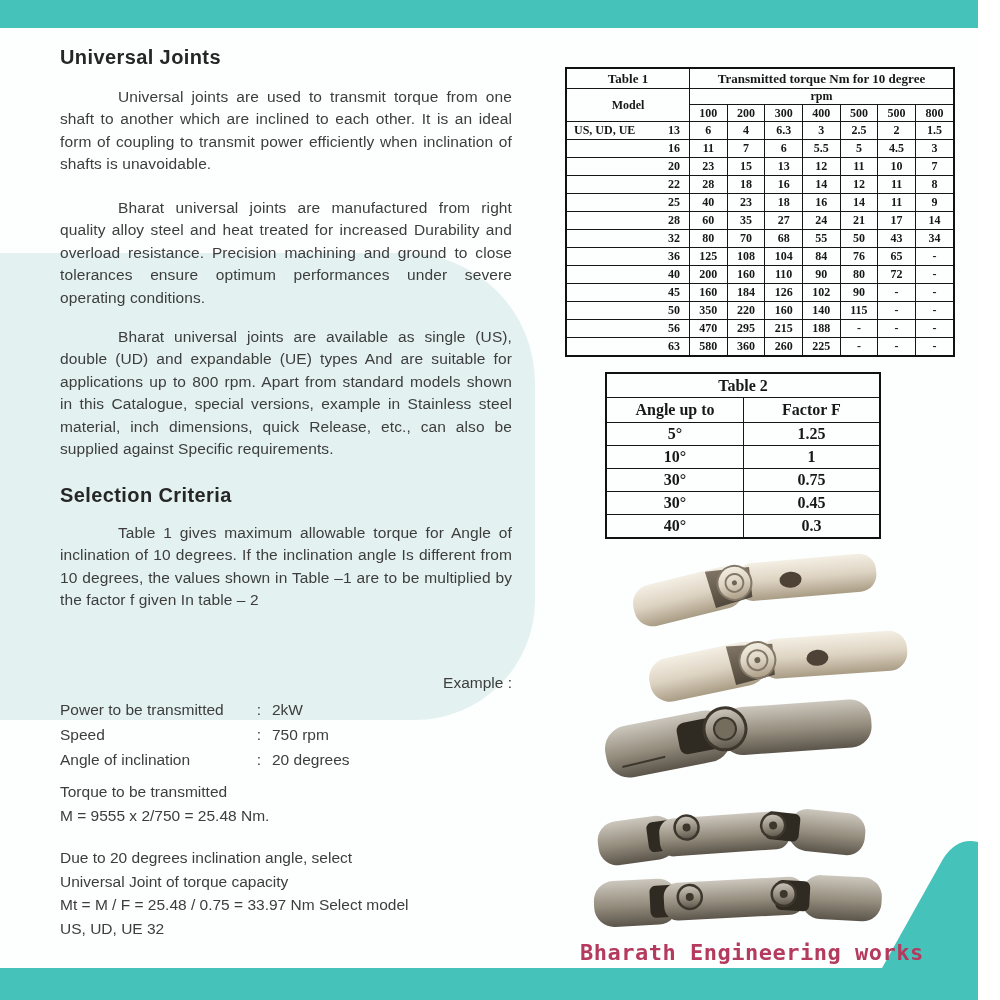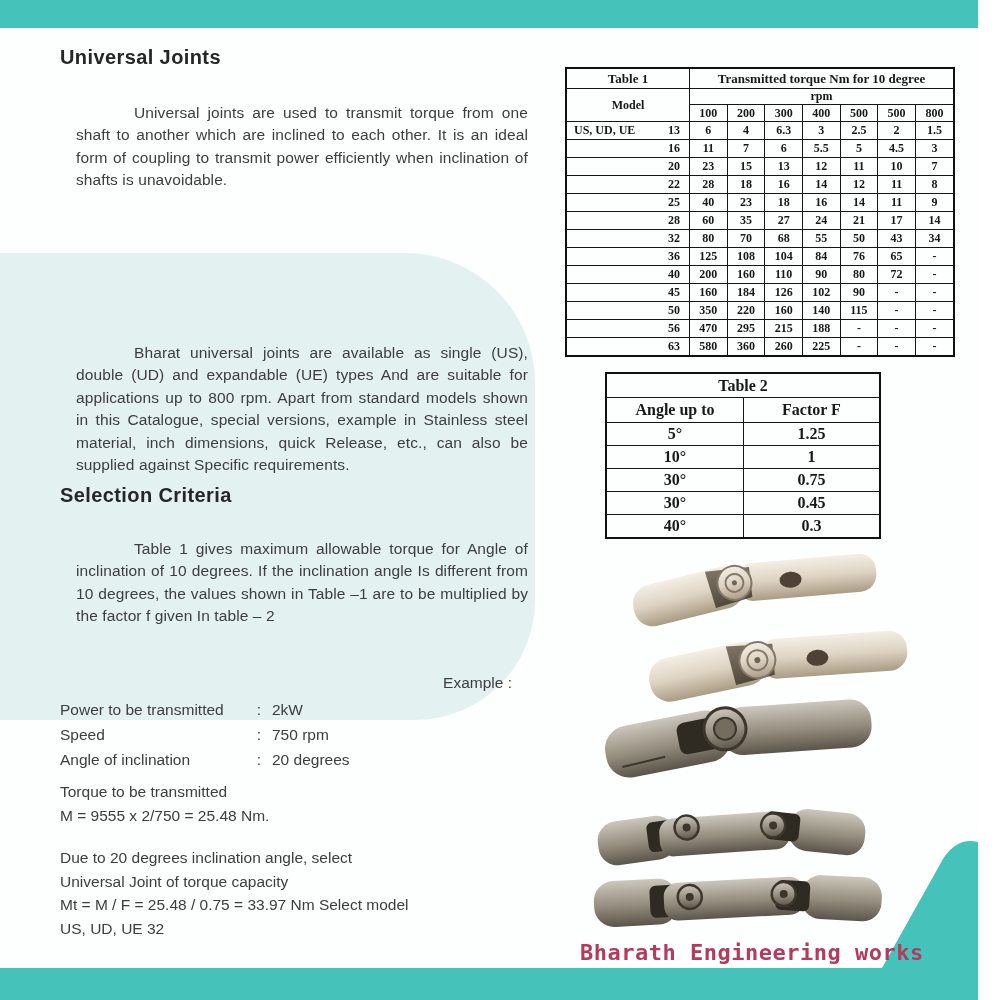--- a/index.html
+++ b/index.html
@@ -18,21 +18,21 @@
   .top-bar{position:absolute;left:0;top:0;width:1000px;height:28px;background:var(--teal);}
   .bottom-bar{position:absolute;left:0;top:968px;width:1000px;height:32px;background:var(--teal);}
   .mint-blob{position:absolute;left:0;top:253px;width:535px;height:467px;background:var(--mint);
              border-radius:0 130px 120px 0;}
   .corner-wedge{position:absolute;right:0;top:828px;width:120px;height:140px;}
 
   
   .abs{position:absolute;}
   .lc{left:60px;width:452px;}
   h1.sec,h2.sec{margin:0;font-weight:bold;color:var(--head);font-size:20px;letter-spacing:.4px;}
-  .para{margin:16px;font-size:15.5px;line-height:22.4px;text-align:justify;text-indent:58px;
+  .para{margin:0;font-size:15.5px;line-height:22.4px;text-align:justify;text-indent:58px;
         letter-spacing:.1px;color:var(--ink);}
   .lc-h1{top:46px;}
   .p1{top:86px;}
   .p2{top:197px;}
   .p3{top:326px;}
   .lc-h2{top:484px;}
   .p4{top:522px;}
 
   .example{top:670px;font-size:15.5px;line-height:25px;}
   .ex-title{margin:0 0 2px 0;text-align:right;}
@@ -75,20 +75,21 @@
 </head>
 <body>
 
 <div class="page">
 
   <div class="top-bar"></div>
   <div class="mint-blob"></div>
 
   <h1 class="abs lc lc-h1 sec">Universal Joints</h1>
   <p class="abs lc para p1">Universal joints are used to transmit torque from one shaft to another which are inclined to each other. It is an ideal form of coupling to transmit power efficiently when inclination of shafts is unavoidable.</p>
+  <p class="abs lc para p2">Bharat universal joints are manufactured from right quality alloy steel and heat treated for increased Durability and overload resistance. Precision machining and ground to close tolerances ensure optimum performances under severe operating conditions.</p>
   <p class="abs lc para p3">Bharat universal joints are available as single (US), double (UD) and expandable (UE) types And are suitable for applications up to 800 rpm. Apart from standard models shown in this Catalogue, special versions, example in Stainless steel material, inch dimensions, quick Release, etc., can also be supplied against Specific requirements.</p>
   <h2 class="abs lc lc-h2 sec">Selection Criteria</h2>
   <p class="abs lc para p4">Table 1 gives maximum allowable torque for Angle of inclination of 10 degrees. If the inclination angle Is different from 10 degrees, the values shown in Table –1 are to be multiplied by the factor f given In table – 2</p>
 
   <div class="abs lc example">
     <div class="ex-title">Example :</div>
     <div id="example-rows">
         <div class="ex-row">
           <span class="ex-label">Power to be transmitted</span>
           <span class="ex-sep">:</span>

